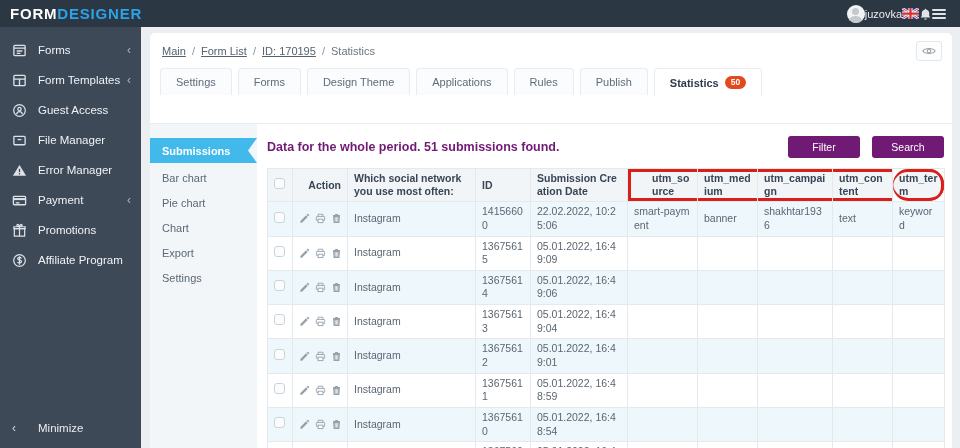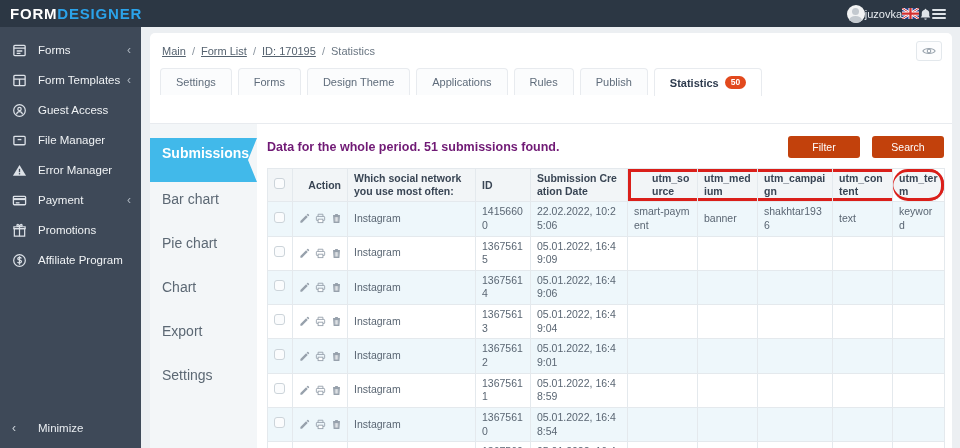--- a/index.html
+++ b/index.html
@@ -54,29 +54,29 @@
     border:1px solid #e8ebef; border-bottom:none; border-radius:4px 4px 0 0; cursor:pointer;
     display:flex; align-items:center; gap:6px; height:27px; }
   .tab.active { background:#fff; color:#2e3b4e; font-weight:bold; margin-bottom:-1px; height:28px; }
   .badge { background:#e2491d; color:#fff; font-size:8.5px; font-weight:bold;
     border-radius:8px; padding:2px 6px; line-height:1; }
 
   
   .panel { position:absolute; left:0; right:0; top:90px; bottom:0; border-top:1px solid #e8ebef;
     display:flex; overflow:hidden; background:#fff; border-radius:0; }
   .subnav { width:107px; background:#f3f6f8; padding-top:14px; flex:0 0 107px; }
-  .subnav-item { font-size:14px; color:#5c6874; padding:7px 8px 7px 12px; cursor:pointer; height:44px; }
+  .subnav-item { font-size:11px; color:#5c6874; padding:7px 8px 7px 12px; cursor:pointer; height:25px; }
   .subnav-item.active { background:#41b9ea; color:#fff; font-weight:bold;
     clip-path:polygon(0 0,100% 0,calc(100% - 9px) 50%,100% 100%,0 100%); margin-bottom:2px; }
 
   .main { flex:1; padding:10px 8px 0 10px; overflow:hidden; }
   .main-header { display:flex; align-items:center; justify-content:space-between; margin:2px 0 10px; }
   .summary { font-size:12.5px; font-weight:bold; color:#701a75; }
   .btns { display:flex; gap:12px; }
-  .gray-btn { background:#c2410c; color:#fff; border:none; font-size:10.5px;
+  .gray-btn { background:#701a75; color:#fff; border:none; font-size:10.5px;
     padding:5px 0; width:72px; border-radius:3px; cursor:pointer; font-family:inherit; }
 
   
   table { width:677px; table-layout:fixed; border-collapse:collapse; font-size:10.5px; }
   th, td { border:1px solid #e4e9ed; padding:3px 6px; text-align:left; vertical-align:middle; }
   thead th { background:#f2f5f7; color:#394554; font-weight:bold; height:30px;
     word-break:break-all; line-height:1.25; }
   tbody td { color:#5a6673; height:29px; word-break:break-all; line-height:1.3; }
   tbody tr:nth-child(odd) td { background:#eef7fb; }
   td.c-action, th.c-action { text-align:right; }

